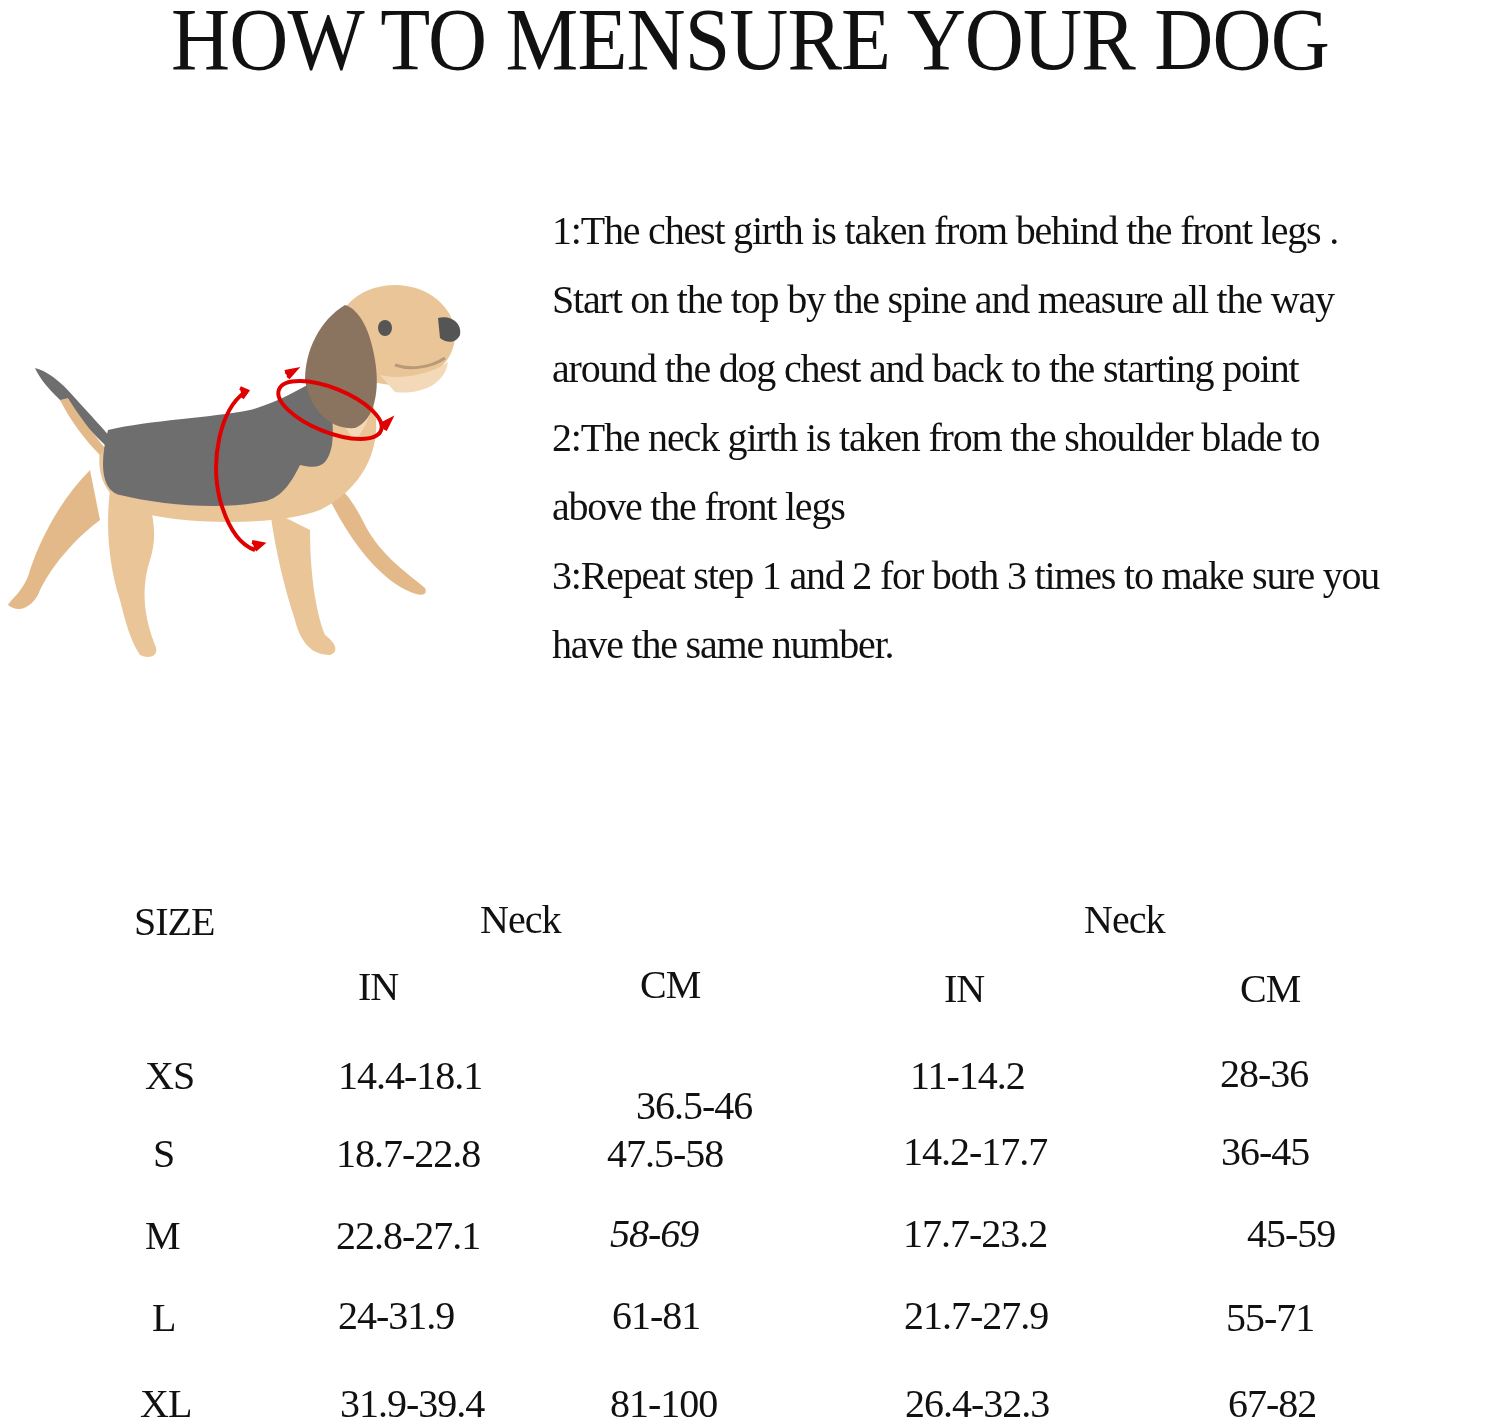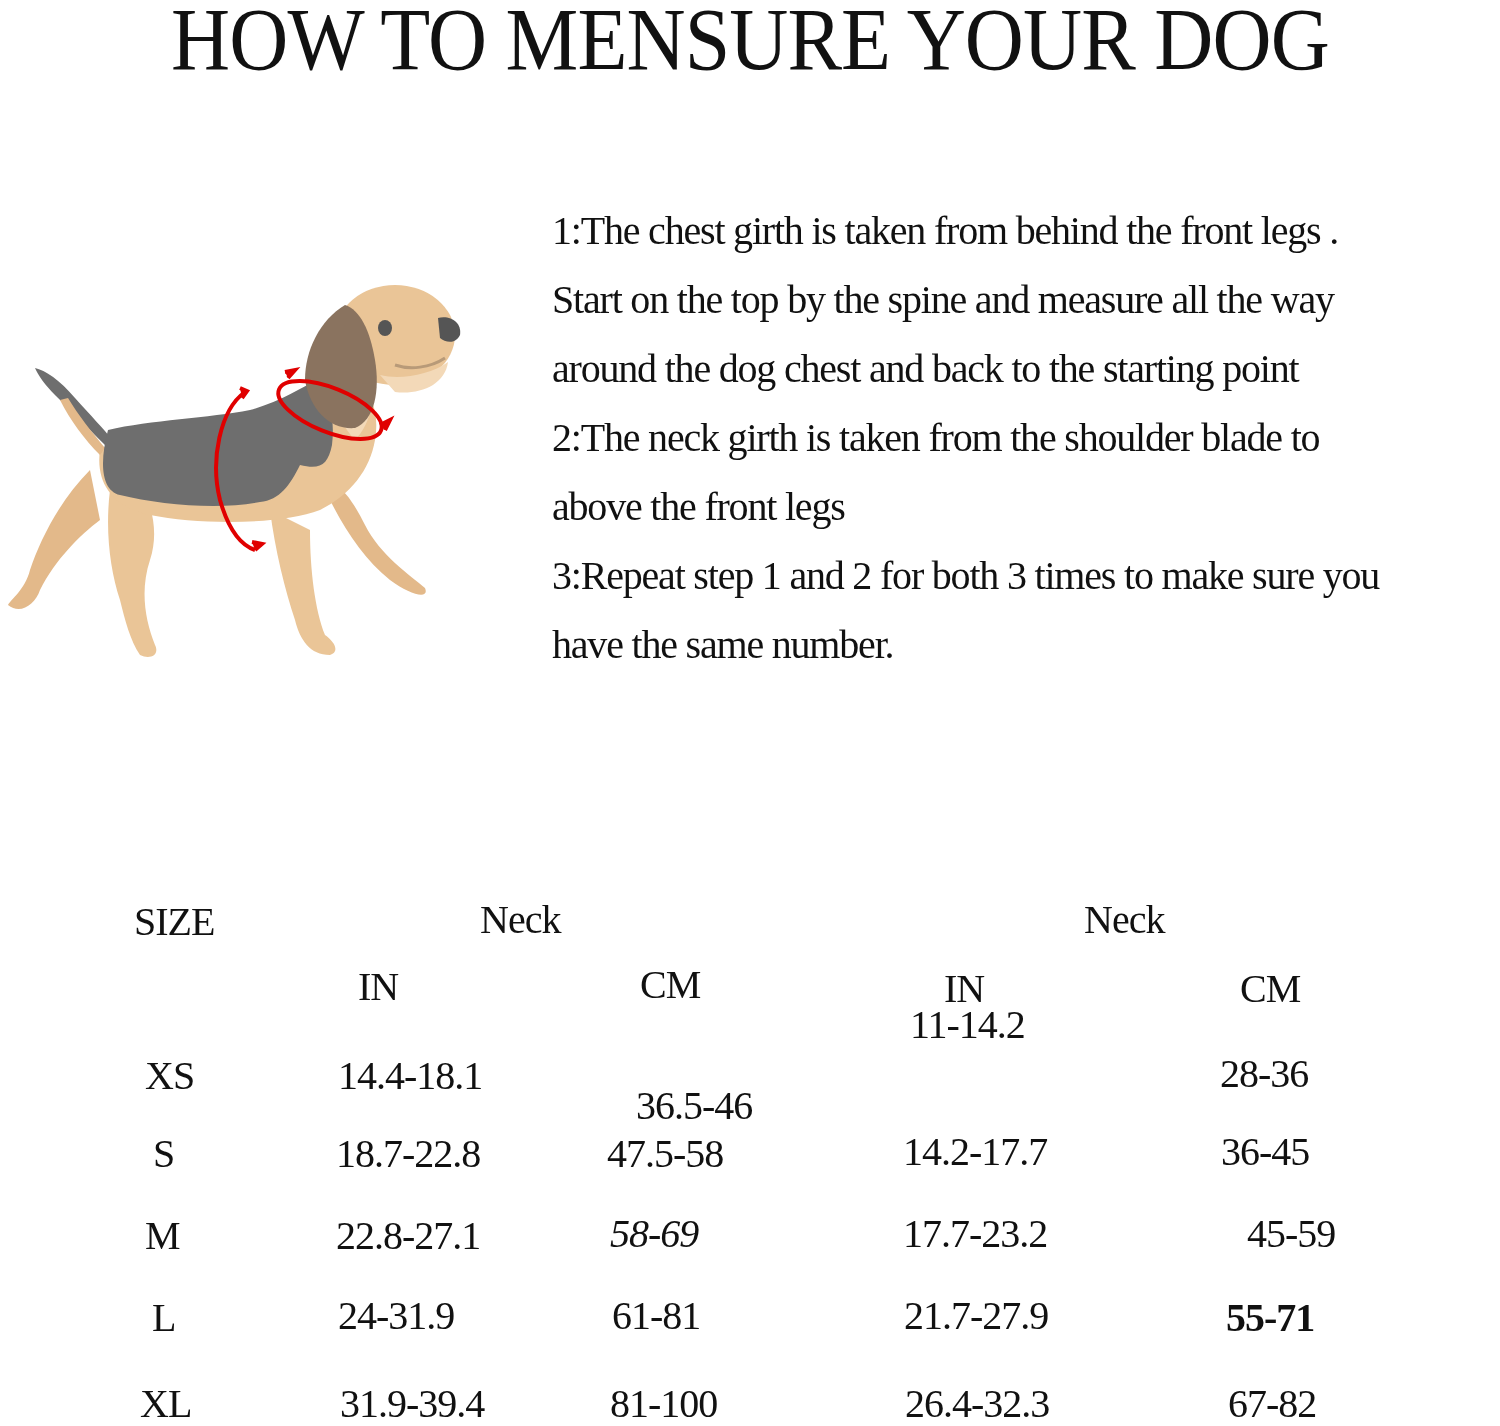--- a/index.html
+++ b/index.html
@@ -71,39 +71,39 @@
   <div class="t" style="left:480px; top:896px;">Neck</div>
   <div class="t" style="left:1084px; top:896px;">Neck</div>
   <div class="t" style="left:358px; top:963px;">IN</div>
   <div class="t" style="left:640px; top:961px;">CM</div>
   <div class="t" style="left:944px; top:965px;">IN</div>
   <div class="t" style="left:1240px; top:965px;">CM</div>
 
   <div class="t" style="left:145px; top:1052px;">XS</div>
   <div class="t" style="left:338px; top:1052px;">14.4-18.1</div>
   <div class="t" style="left:636px; top:1050px;margin-top:32px;">36.5-46</div>
-  <div class="t" style="left:910px; top:1001px;">11-14.2</div>
+  <div class="t" style="left:910px; top:1052px;">11-14.2</div>
   <div class="t" style="left:1220px; top:1050px;">28-36</div>
 
   <div class="t" style="left:153px; top:1130px;">S</div>
   <div class="t" style="left:336px; top:1130px;">18.7-22.8</div>
   <div class="t" style="left:607px; top:1130px;">47.5-58</div>
   <div class="t" style="left:903px; top:1128px;">14.2-17.7</div>
   <div class="t" style="left:1221px; top:1128px;">36-45</div>
 
   <div class="t" style="left:145px; top:1212px;">M</div>
   <div class="t" style="left:336px; top:1212px;">22.8-27.1</div>
   <div class="t" style="left:610px; top:1210px;font-style:italic;">58-69</div>
   <div class="t" style="left:903px; top:1210px;">17.7-23.2</div>
   <div class="t" style="left:1223px; top:1210px;margin-left:24px;">45-59</div>
 
   <div class="t" style="left:152px; top:1294px;">L</div>
   <div class="t" style="left:338px; top:1292px;">24-31.9</div>
   <div class="t" style="left:612px; top:1292px;">61-81</div>
   <div class="t" style="left:904px; top:1292px;">21.7-27.9</div>
-  <div class="t" style="left:1226px; top:1294px;font-weight:bold;">55-71</div>
+  <div class="t" style="left:1226px; top:1294px;">55-71</div>
 
   <div class="t" style="left:140px; top:1380px;">XL</div>
   <div class="t" style="left:340px; top:1380px;">31.9-39.4</div>
   <div class="t" style="left:610px; top:1380px;">81-100</div>
   <div class="t" style="left:905px; top:1380px;">26.4-32.3</div>
   <div class="t" style="left:1228px; top:1380px;">67-82</div>
 </div>
 
 </body></html>

